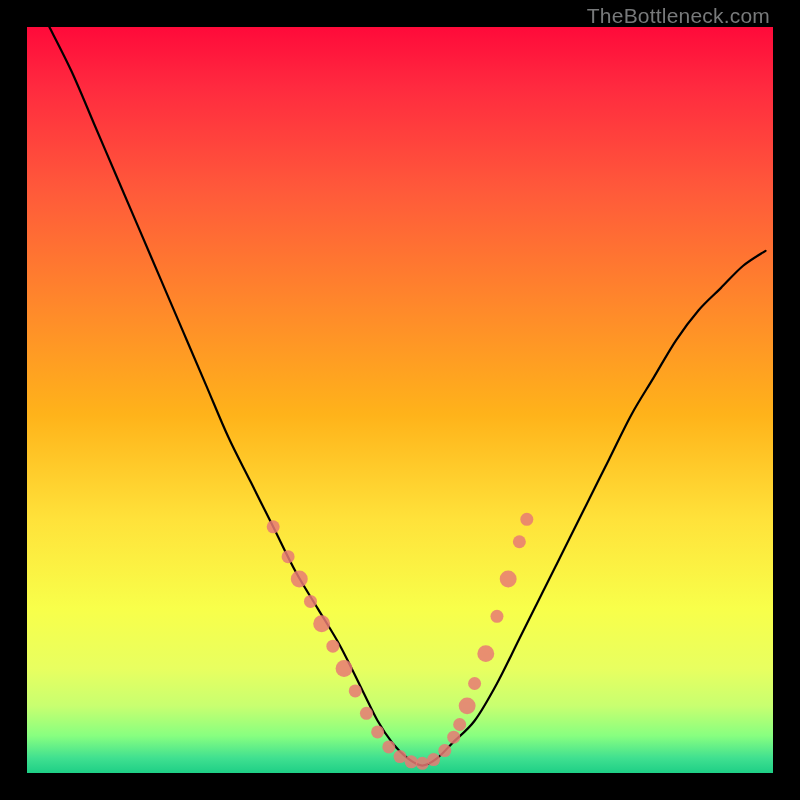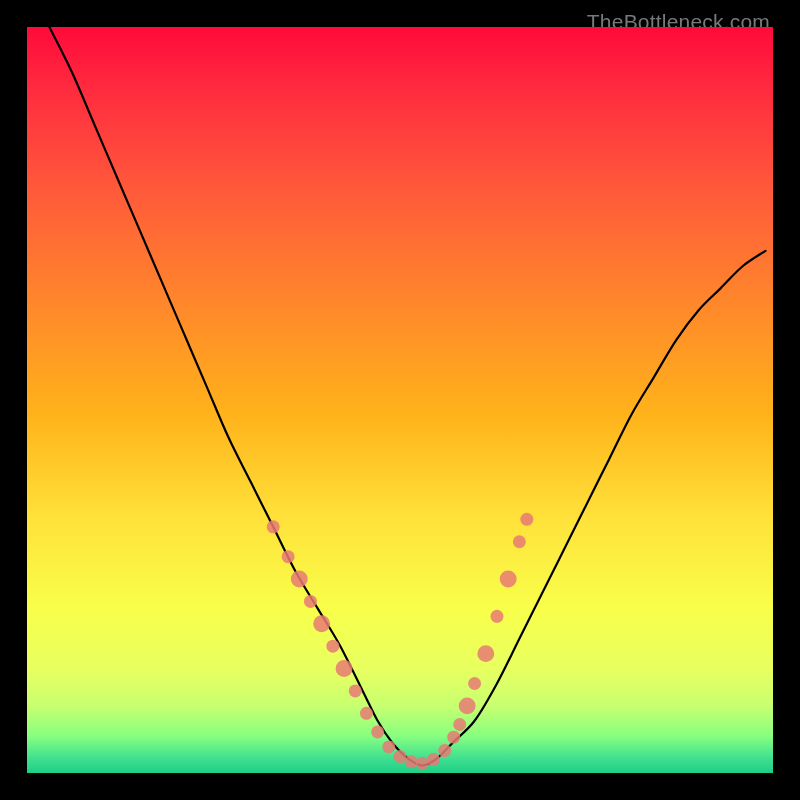--- a/index.html
+++ b/index.html
@@ -39,21 +39,21 @@
 
   .curve {
     position: absolute;
     top: 0; left: 0;
     width: 746px; height: 746px;
     pointer-events: none;
   }
 
   .watermark {
     position: absolute;
-    top: 10px;
+    top: 4px;
     right: 30px;
     font-family: Arial, Helvetica, sans-serif;
     font-size: 21px;
     font-weight: 500;
     color: #77797a;
     letter-spacing: 0.2px;
   }
 
   .marker {
     fill: #e77a74;

